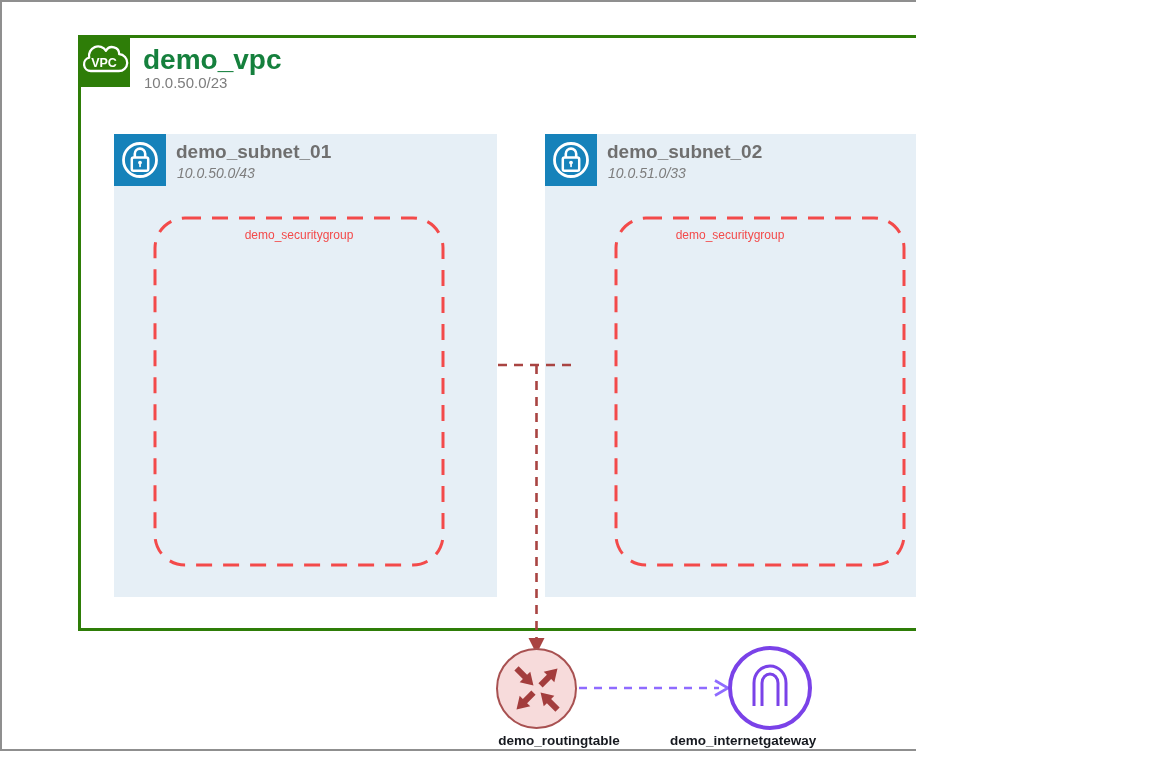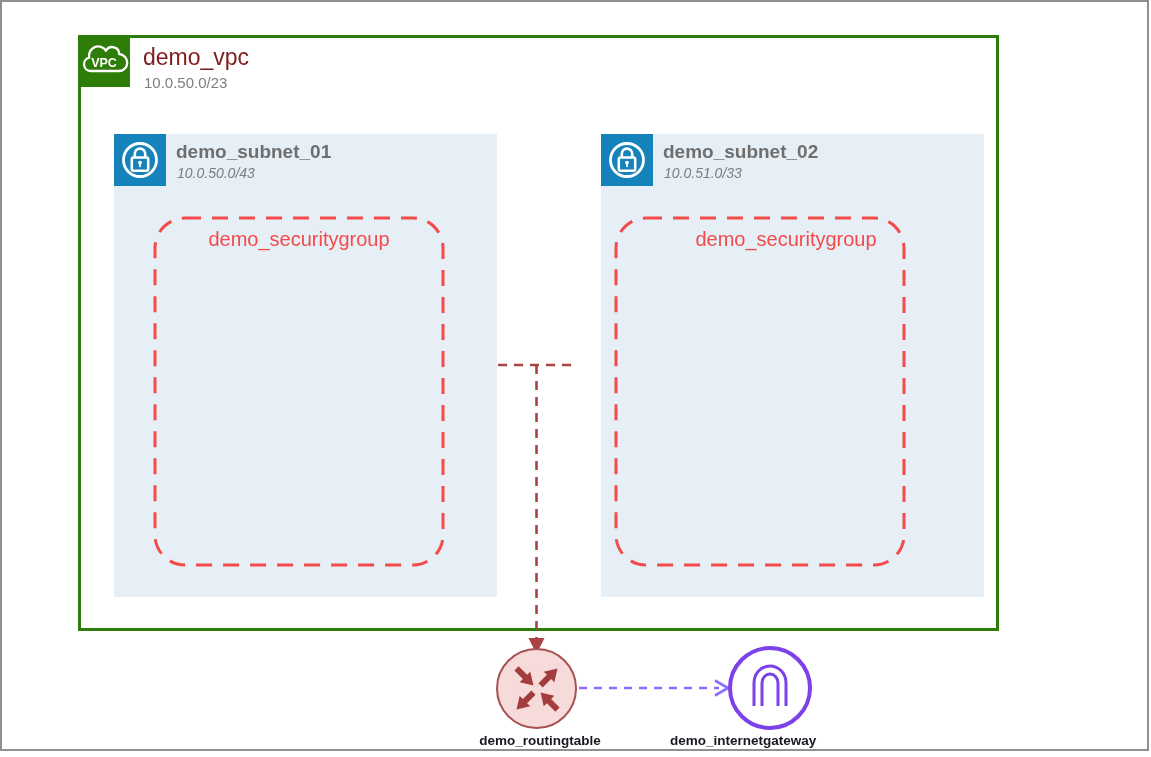--- a/index.html
+++ b/index.html
@@ -1,77 +1,77 @@
 <!DOCTYPE html>
 <html><head>
 <meta charset="utf-8">
 <style>
   * { margin: 0; padding: 0; box-sizing: border-box; }
   body { background: #ffffff; font-family: "Liberation Sans", sans-serif; }
   .canvas {
-    position: relative; width: 1151px; height: 757px;
+    position: relative; width: 916px; height: 757px;
     background: #ffffff; overflow: hidden;
   }
   .frame {
     position: absolute; left: 0; top: 0; width: 1149px; height: 751px;
     border: 2px solid #8f8f8f; pointer-events: none;
   }
   
   .vpc-box {
     position: absolute; left: 78px; top: 35px; width: 921px; height: 596px;
     border: 3px solid #2e7d08; background: transparent;
   }
   .vpc-icon {
     position: absolute; left: -3px; top: -3px; width: 52px; height: 52px;
     background: #2e7d08;
   }
   .vpc-title {
     position: absolute; left: 62px; top: 6px;
-    font-size: 23px; font-weight: normal; color: #7f1d1d; white-space: nowrap;
+    font-size: 28px; font-weight: bold; color: #15803d; white-space: nowrap;
   }
   .vpc-cidr {
     position: absolute; left: 63px; top: 36px;
     font-size: 15px; color: #7d7d7d; white-space: nowrap;
   }
   
   .subnet {
     position: absolute; top: 134px; width: 383px; height: 463px;
     background: #e6eff6;
   }
   .subnet-1 { left: 114px; }
-  .subnet-2 { left: 601px; }
+  .subnet-2 { left: 545px; }
   .subnet-icon {
     position: absolute; left: 0; top: 0; width: 52px; height: 52px;
     background: #1682ba;
   }
   .subnet-title {
     position: absolute; left: 62px; top: 7px;
     font-size: 19px; font-weight: bold; color: #6f6f6f; white-space: nowrap;
   }
   .subnet-cidr {
     position: absolute; left: 63px; top: 31px;
     font-size: 14px; font-style: italic; color: #7d7d7d; white-space: nowrap;
   }
   .sg-label {
     position: absolute; left: 41px; top: 94px; width: 288px;
-    text-align: center; font-size: 20px; color: #f34a4a; white-space: nowrap;
+    text-align: center; font-size: 12px; color: #f34a4a; white-space: nowrap;
   }
   
   .overlay {
     position: absolute; left: 0; top: 0; width: 1151px; height: 757px;
     pointer-events: none;
   }
   
   .rt-node {
     position: absolute; left: 496px; top: 648px; width: 81px; height: 81px;
     border-radius: 50%; background: #f7dbdb; border: 2px solid #a85151;
     display: flex; align-items: center; justify-content: center;
   }
   .rt-label {
-    position: absolute; left: 440px; top: 733px; width: 200px;
+    position: absolute; left: 459px; top: 733px; width: 200px;
     text-align: center; font-size: 13.5px; font-weight: bold; color: #16191f;
     white-space: nowrap;
   }
   
   .igw-node {
     position: absolute; left: 728px; top: 646px; width: 84px; height: 84px;
     border-radius: 50%; background: #ffffff; border: 4px solid #7a42e8;
     display: flex; align-items: center; justify-content: center;
   }
   .igw-label {

